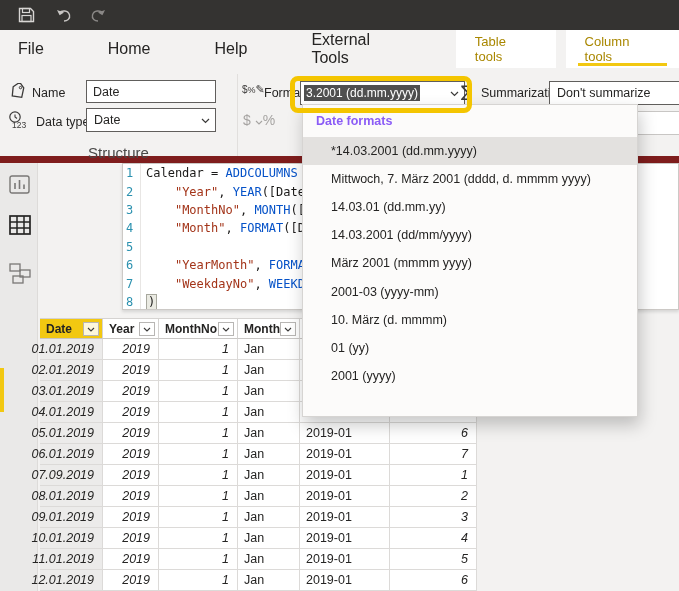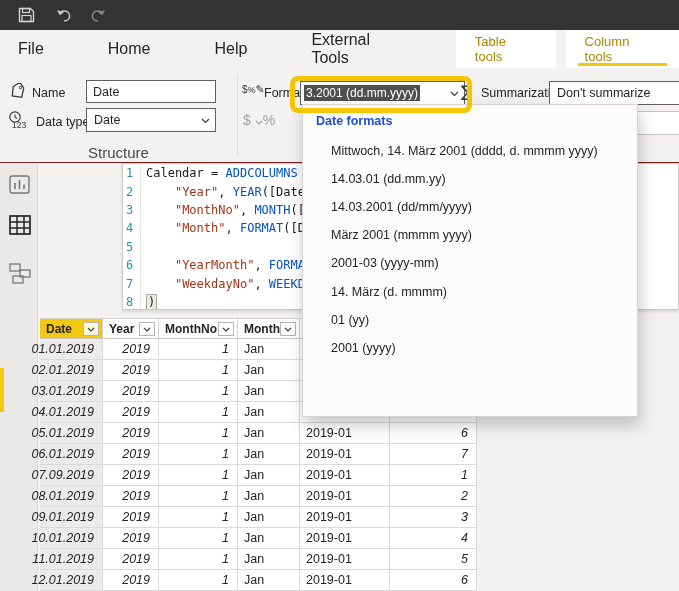--- a/index.html
+++ b/index.html
@@ -14,21 +14,21 @@
   
   .menubar { position:absolute; left:0; top:30px; width:679px; height:38px; display:flex; align-items:stretch; }
   .menu-item { font-size:16px; color:#252423; padding:0 32px; display:flex; align-items:center; cursor:default; }
   .menu-item:first-child { padding-left:18px; }
   .tabs { display:flex; margin-left:14px; gap:10px; }
   .ctab { background:#fff; padding:12px 19px; display:flex; align-items:center; font-size:13px; position:relative; }
   .ctab .t-label { color:#a98700; }
   .ctab.active::after { content:""; position:absolute; left:12px; right:12px; bottom:2px; height:3px; background:#f2c811; }
 
   
-  .ribbon { position:absolute; left:0; top:68px; width:679px; height:95px; background:#f3f2f1; border-bottom:1px solid #7f1d1d; }
+  .ribbon { position:absolute; left:0; top:68px; width:679px; height:95px; background:#f3f2f1; border-bottom:7px solid #7f1d1d; }
   .rb-label { position:absolute; font-size:12.5px; color:#252423; }
   .rb-ico { position:absolute; color:#3b3a39; }
   .v-divider { position:absolute; top:6px; height:82px; width:1px; background:#e1dfdd; }
   .group-label { position:absolute; top:76px; left:0; width:237px; text-align:center; font-size:15px; color:#4a4948; }
   .txt-input { position:absolute; height:23px; background:#fff; border:1px solid #605e5c; font-family:"Liberation Sans",sans-serif; font-size:12.5px; padding:0 6px; color:#252423; outline:none; }
   .combo { position:absolute; height:24px; background:#fff; border:1px solid #605e5c; font-size:12.5px; display:flex; align-items:center; padding-left:7px; }
   .combo .chev { position:absolute; right:5px; top:9px; }
   .combo.disabled { border-color:#c8c6c4; color:#a19f9d; }
   .sel-dark { background:#4f4f4f; color:#fff; padding:1px 2px; white-space:nowrap; }
   .gray-ops { position:absolute; color:#a6a4a2; font-size:14px; letter-spacing:4px; }
@@ -56,21 +56,21 @@
   .th.sel { background:#f2c811; }
   .filter-btn { position:absolute; right:3px; top:3px; width:16px; height:14px; border:1px solid #b8b6b4; background:rgba(255,255,255,.85); display:flex; align-items:center; justify-content:center; }
   .td { height:21px; border-right:1px solid #dcdad8; border-bottom:1px solid #dcdad8; font-size:12.5px; display:flex; align-items:center; color:#252423; }
   .td.ital { font-style:italic; }
   .td.r { justify-content:flex-end; padding-right:8px; }
   .td.l { justify-content:flex-start; padding-left:6px; }
   .td.shade { background:#ecebea; }
 
   
   .dropdown { position:absolute; left:302px; top:104px; width:336px; height:313px; background:#fcfbfa; border:1px solid #d6d4d2; box-shadow:2px 8px 16px rgba(0,0,0,.22); z-index:40; }
-  .dd-header { height:32px; display:flex; align-items:center; padding-left:13px; font-size:12.5px; font-weight:bold; color:#1d4ed8; }
+  .dd-header { height:32px; display:flex; align-items:center; padding-left:13px; font-size:12.5px; font-weight:bold; color:#8b5cf6; }
   .dd-item { height:28.1px; display:flex; align-items:center; padding-left:28px; font-size:12.5px; color:#252423; cursor:default; }
   .dd-item.selected { background:#e3e1df; }
 
   
   .annotation { position:absolute; left:290px; top:76px; width:182px; height:37px; border:5px solid #f4c500; border-radius:8px; z-index:50; pointer-events:none; }
 
   svg { display:block; }
 </style>
 </head>
 <body>
@@ -368,26 +368,27 @@
         <div class="td r ital" style="width: 79px;">1</div>
         <div class="td l" style="width: 62px;">Jan</div>
         <div class="td l" style="width: 90px;">2019-01</div>
         <div class="td r ital" style="width: 87px;">6</div>
       </div>
     </div>
 
   <div class="dropdown">
     <div class="dd-header">Date formats</div>
     <div id="dd-items">
-        <div class="dd-item">Mittwoch, 14. März 2001 (dddd, d. mmmm yyyy)</div>
+        <div class="dd-item selected">*14.03.2001 (dd.mm.yyyy)</div>
+        <div class="dd-item">Mittwoch, 7. März 2001 (dddd, d. mmmm yyyy)</div>
         <div class="dd-item">14.03.01 (dd.mm.yy)</div>
         <div class="dd-item">14.03.2001 (dd/mm/yyyy)</div>
         <div class="dd-item">März 2001 (mmmm yyyy)</div>
         <div class="dd-item">2001-03 (yyyy-mm)</div>
-        <div class="dd-item">14. März (d. mmmm)</div>
+        <div class="dd-item">10. März (d. mmmm)</div>
         <div class="dd-item">01 (yy)</div>
         <div class="dd-item">2001 (yyyy)</div>
       </div>
   </div>
 
   <div class="annotation"></div>
 
 </div>
 
 </body></html>

